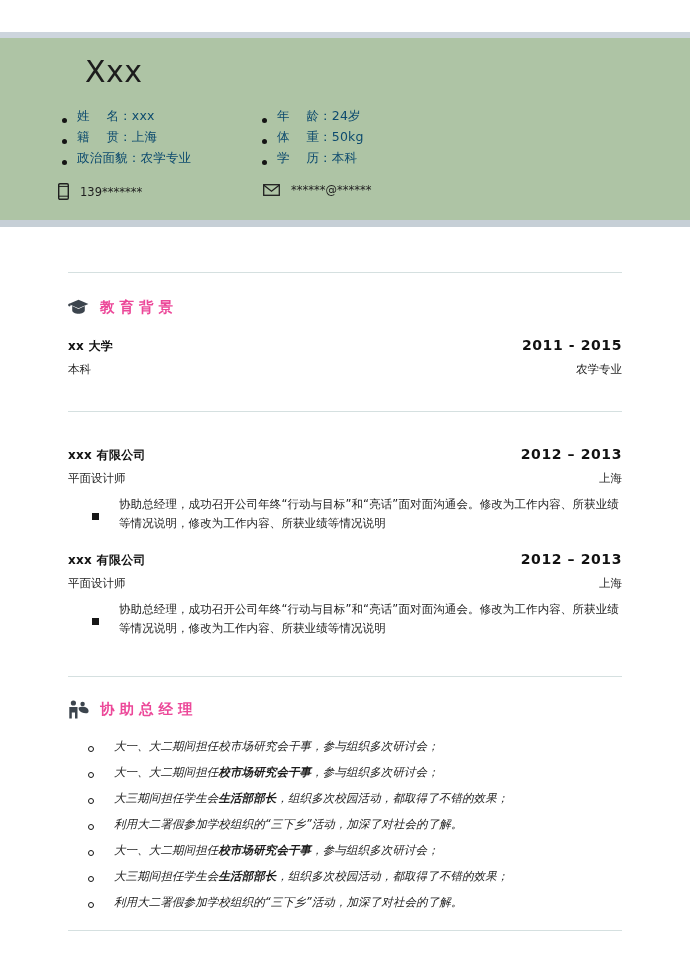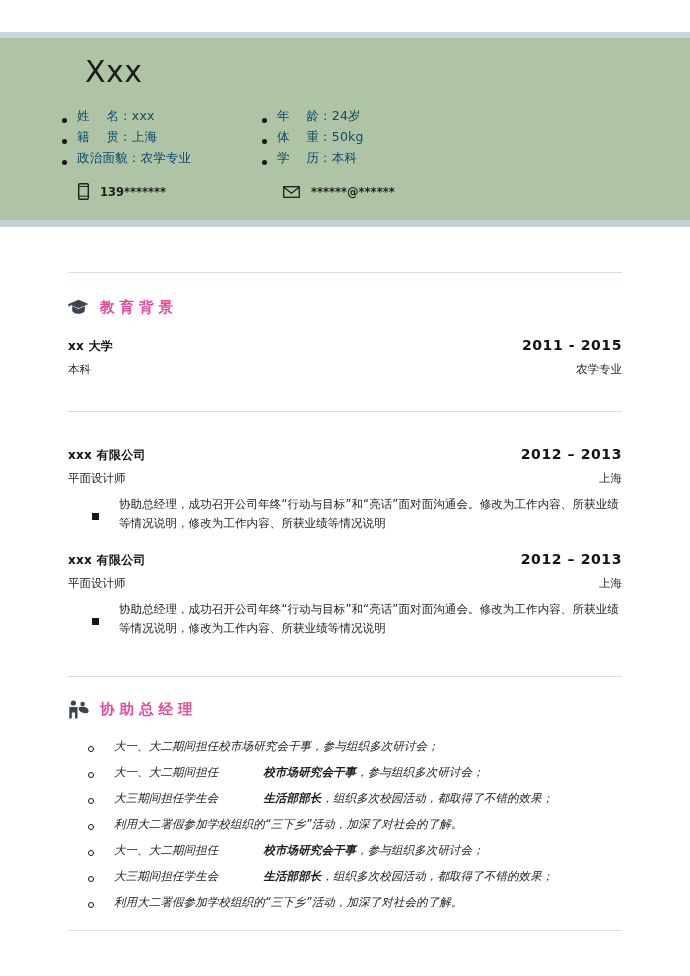--- a/index.html
+++ b/index.html
@@ -89,25 +89,24 @@
     letter-spacing: 0.2px;
   }
   .info-value {
     white-space: pre;
     letter-spacing: 0.2px;
   }
 
   
   .contact-row {
     position: absolute;
-    left: 78px; top: 183px;
+    left: 58px; top: 183px;
     width: 520px;
     display: flex;
-    align-items: center;
-    font-weight: bold;
+    align-items: flex-start;
   }
   .contact-item {
     display: flex;
     align-items: center;
     font-size: 11.5px;
     color: #1f1f1f;
   }
   .contact-item.phone { width: 205px; }
   .contact-icon {
     display: inline-flex;
@@ -209,21 +208,21 @@
     flex: 0 0 auto;
     margin: 5px 20px 0 20px;
     box-sizing: border-box;
   }
   .bullet-text {
     font-size: 11.5px;
     line-height: 19px;
     color: #1c1c1c;
     letter-spacing: 0.1px;
   }
-  .bullet-text b { font-weight: 700; margin-left: 45px; }
+  .bullet-text b { font-weight: 700; }
 
   .activity-list { margin-top: 16px; font-style: italic; }
   .activity-list .bullet-li { margin-bottom: 7px; }
 </style>
 </head>
 <body>
 
 <div class="page">
 
   <div class="header-strip-top"></div>

